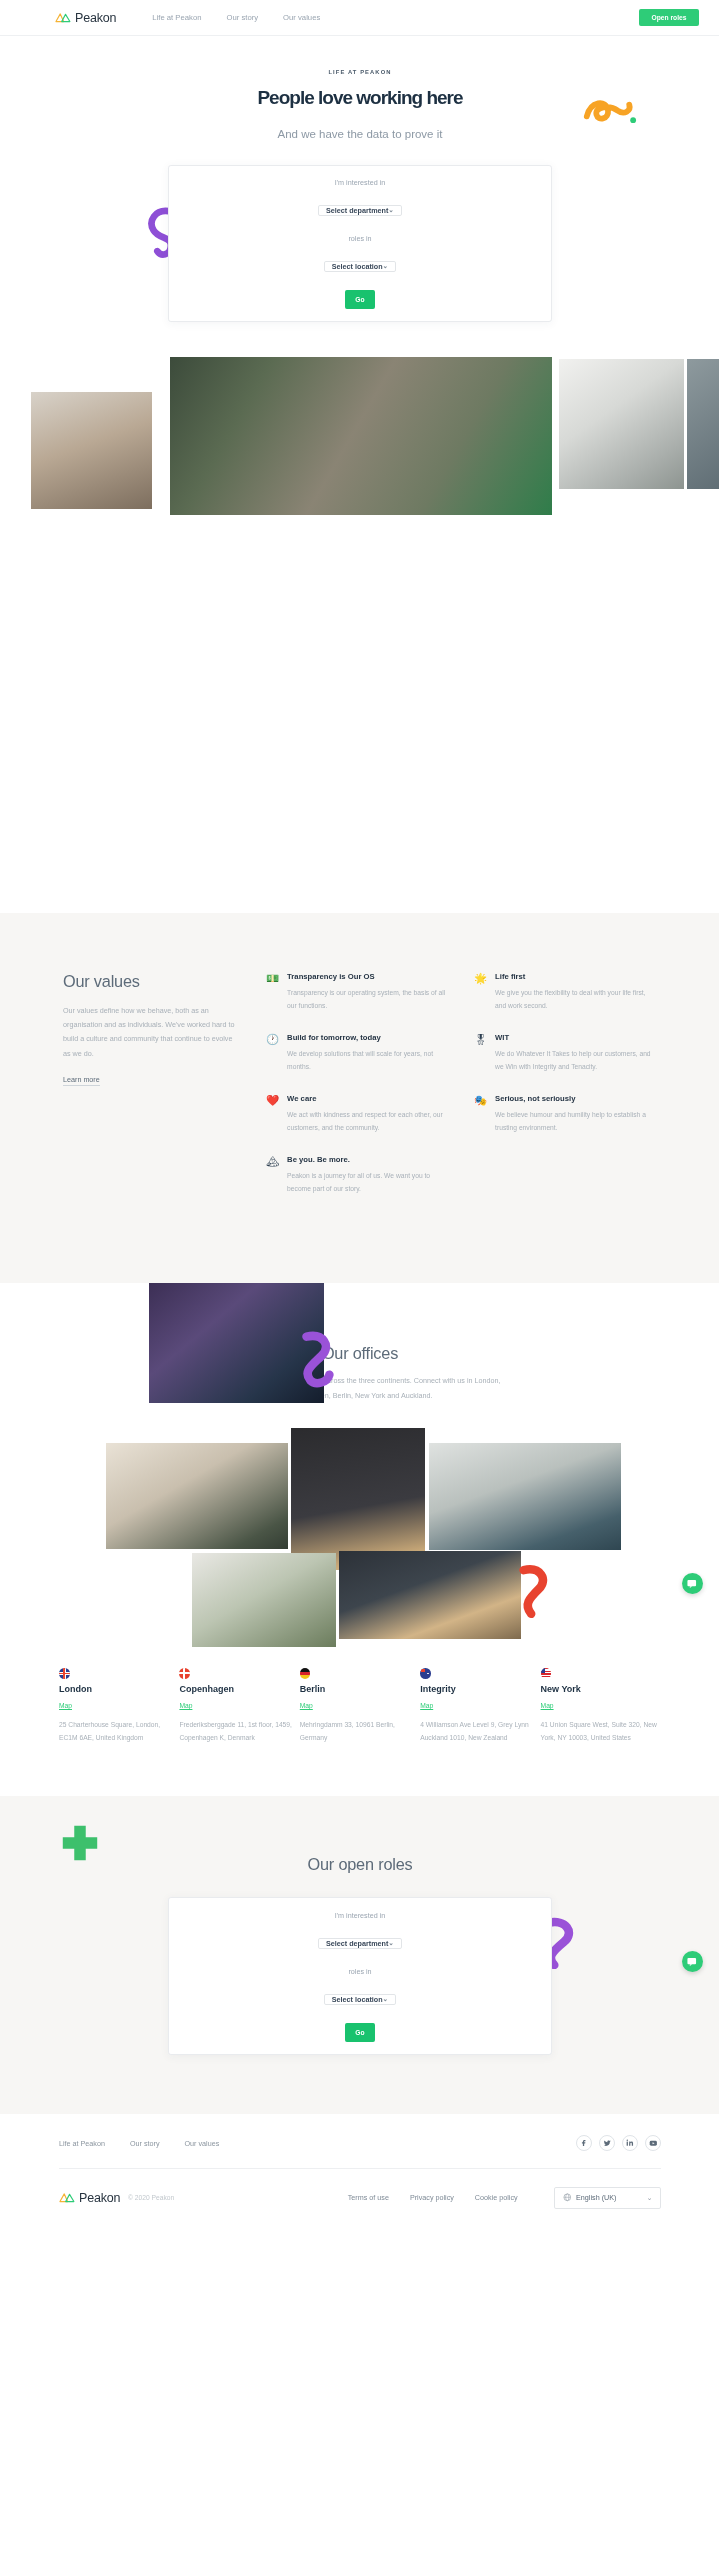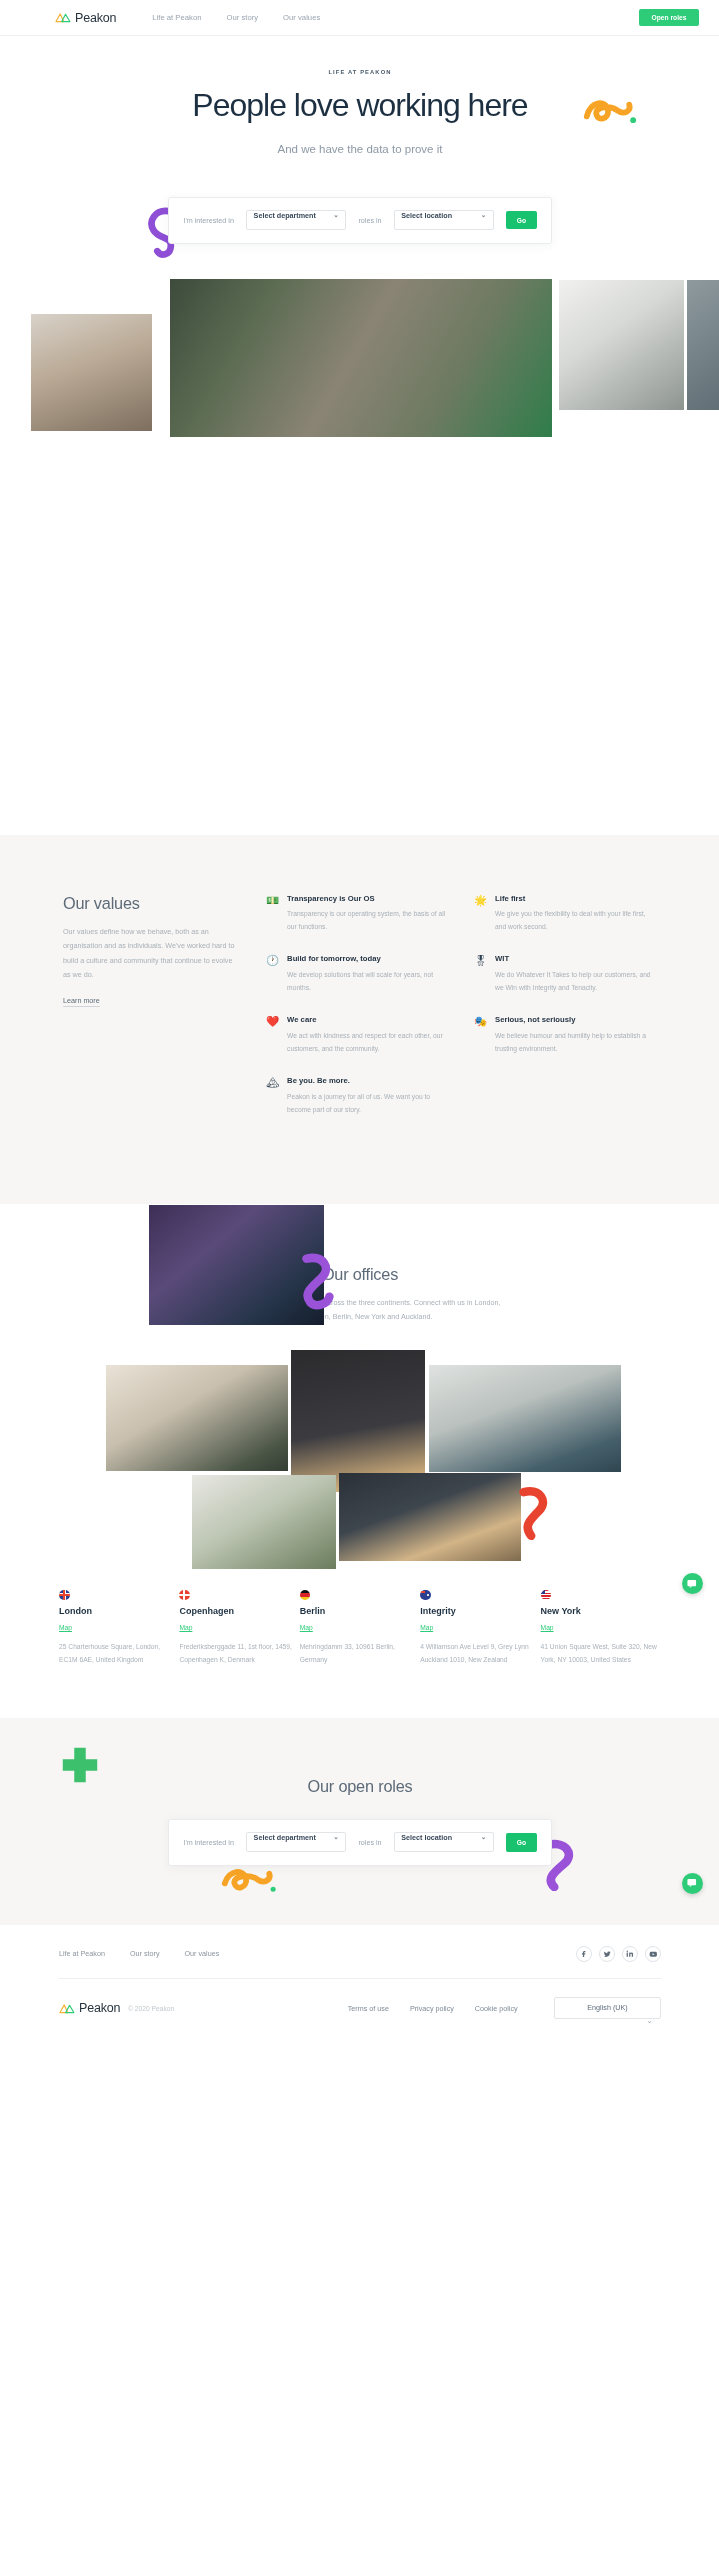--- a/index.html
+++ b/index.html
@@ -39,38 +39,39 @@
     cursor: pointer;
   }
 
   
   .hero { padding: 33px 0 0; text-align: center; position: relative; background:#fff; }
   .eyebrow {
     font-size: 5.8px; letter-spacing: 1.1px; font-weight: bold;
     color: #4a5a6a; text-transform: uppercase;
   }
   .hero h1 {
-    font-size: 32px; font-weight: normal; letter-spacing: -1px;
+    font-size: 19px; font-weight: bold; letter-spacing: -1px;
     color: #1d3042; margin-top: 11.5px;
   }
   .hero-sub { font-size: 11.5px; color: #8d99a5; margin-top: 19px; font-weight: 300; }
 
   .filter-bar {
-    margin: 42px auto 0;
+    margin: 25px auto 0;
     width: 384px;
     background: #fff;
     border: 1px solid #e9ebee;
     border-radius: 2.9px;
     box-shadow: 0 1.9px 9.6px rgba(40,60,80,.05);
     display: flex;
     align-items: center;
-    gap: 12px;
+    gap: 18px;
     padding: 12.5px 14.4px;
     position: relative;
     z-index: 4;
+    flex-direction: column;
   }
   .filter-label { font-size: 7.2px; color: #9aa5b1; white-space: nowrap; }
   .select {
     flex: 1;
     border: 1px solid #e2e5e8;
     border-radius: 1.9px;
     height: 20px;
     display: flex;
     align-items: flex-start;
     padding: 0 6.7px;
@@ -155,21 +156,21 @@
     color: #5d6b79; cursor: pointer;
   }
   .footer-rule { height: 1px; background: #edeff1; margin: 16.3px 0 18px; }
   .footer-bot { display: flex; align-items: center; }
   .copy { font-size: 6.7px; color: #c2c8cd; margin-left: 7.7px; }
   .legal { margin-left: auto; display: flex; gap: 21px; align-items: center; }
   .legal a { font-size: 7.2px; color: #7e8a96; text-decoration: none; }
   .lang {
     border: 1px solid #e2e5e8; border-radius: 1.9px; height: 22px; width: 107px;
     display: flex; align-items: center; gap: 4.8px; padding: 0 7.7px;
-    font-size: 7.2px; color: #5d6b79; margin-left: 15.4px; cursor: pointer; flex-direction: column;
+    font-size: 7.2px; color: #5d6b79; margin-left: 15.4px; cursor: pointer;
   }
   .lang .chev { margin-left: auto; font-size: 6.7px; color:#8b959f; }
 
   
   .chat {
     position: absolute; width: 21px; height: 21px; border-radius: 50%;
     background: #2ecc78; display: flex; align-items: center; justify-content: center;
     box-shadow: 0 1.9px 5.8px rgba(0,0,0,.16); cursor: pointer; right: 17.3px; z-index: 20;
   }
 </style>

